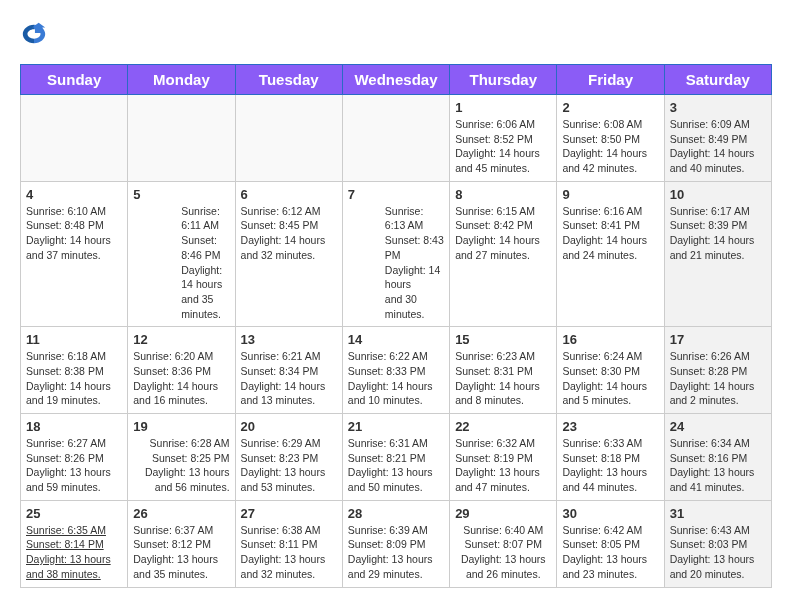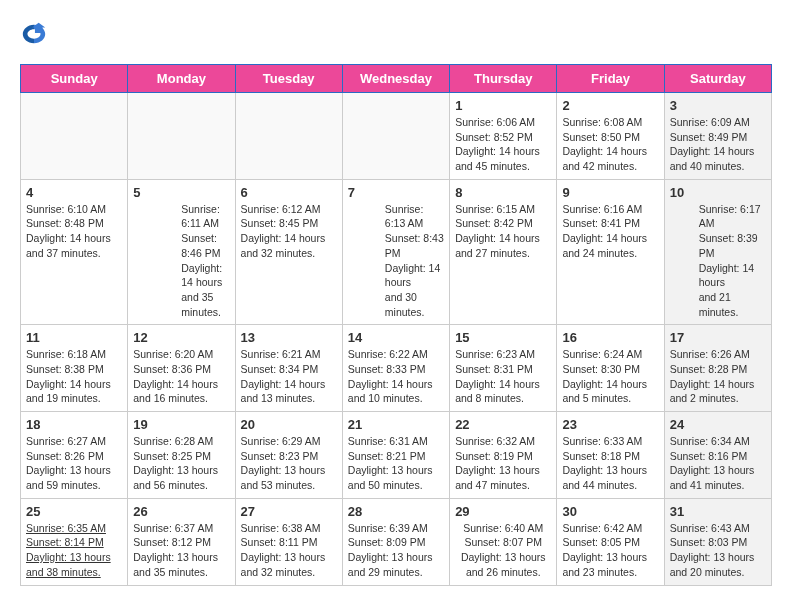--- a/index.html
+++ b/index.html
@@ -43,25 +43,25 @@
     .location {
       font-size: 16px;
       color: #555;
     }
     table {
       width: 100%;
       border-collapse: collapse;
       table-layout: fixed;
     }
     th {
-      background-color: #ec4899;
+      background-color: #8b5cf6;
       color: white;
       text-align: center;
       padding: 6px 8px;
-      font-size: 13px;
+      font-size: 15px;
       font-weight: bold;
       border: 1px solid #2a6ac5;
     }
     td {
       border: 1px solid #ccc;
       vertical-align: top;
       padding: 5px 5px;
       font-size: 10.5px;
       color: #333;
       height: 82px;
@@ -182,21 +182,21 @@
         </td>
         <td>
           <div class="day-num">9</div>
           <div class="day-info" style="white-space: pre-line;">Sunrise: 6:16 AM
 Sunset: 8:41 PM
 Daylight: 14 hours
 and 24 minutes.</div>
         </td>
         <td class="shaded">
           <div class="day-num">10</div>
-          <div class="day-info" style="white-space: pre-line; margin-left: 29px;">Sunrise: 6:17 AM
+          <div class="day-info" style="white-space: pre-line;">Sunrise: 6:17 AM
 Sunset: 8:39 PM
 Daylight: 14 hours
 and 21 minutes.</div>
         </td>
       </tr>
       <tr>
         <td>
           <div class="day-num">11</div>
           <div class="day-info" style="white-space: pre-line;">Sunrise: 6:18 AM
 Sunset: 8:38 PM
@@ -249,21 +249,21 @@
       <tr>
         <td>
           <div class="day-num">18</div>
           <div class="day-info" style="white-space: pre-line;">Sunrise: 6:27 AM
 Sunset: 8:26 PM
 Daylight: 13 hours
 and 59 minutes.</div>
         </td>
         <td>
           <div class="day-num">19</div>
-          <div class="day-info" style="white-space: pre-line;">Sunrise: 6:28 AM
+          <div class="day-info" style="white-space: pre-line; text-align: right;">Sunrise: 6:28 AM
 Sunset: 8:25 PM
 Daylight: 13 hours
 and 56 minutes.</div>
         </td>
         <td>
           <div class="day-num">20</div>
           <div class="day-info" style="white-space: pre-line;">Sunrise: 6:29 AM
 Sunset: 8:23 PM
 Daylight: 13 hours
 and 53 minutes.</div>

